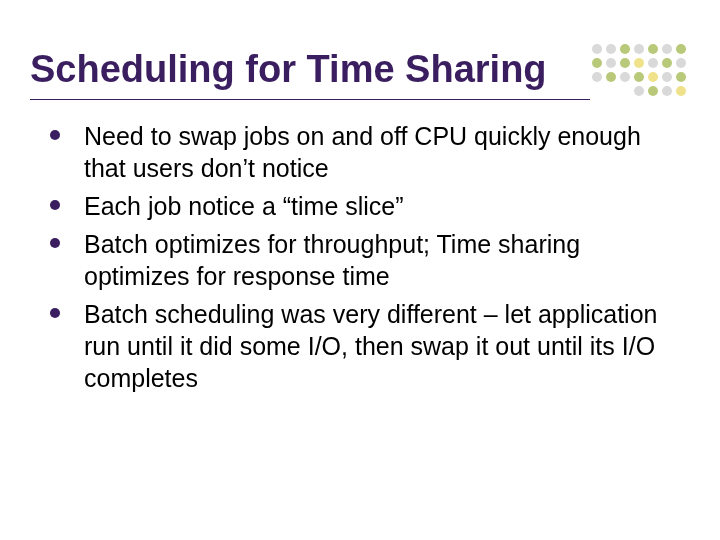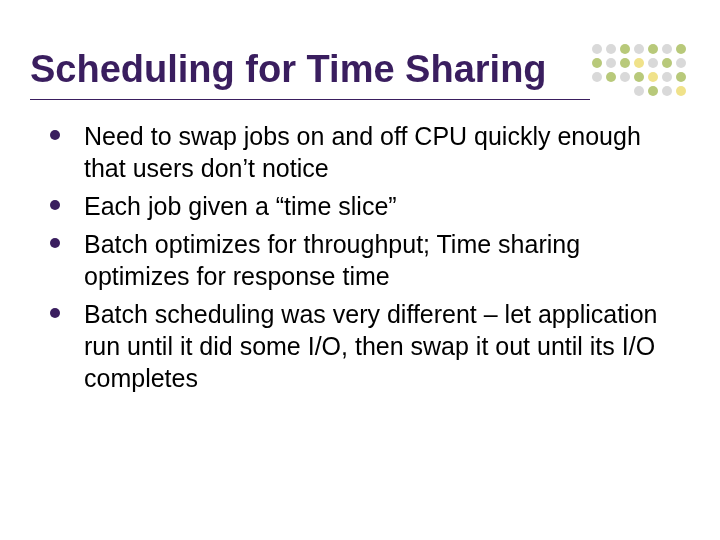--- a/index.html
+++ b/index.html
@@ -105,21 +105,21 @@
     <span class="d" style="left:84px; top:42px; width:10px; height:10px; background:#f0e28a;"></span>
   </div>
 
   <ul class="body-list">
     <li>
       <span class="bullet-dot"></span>
       <span>Need to swap jobs on and off CPU quickly enough that users don’t notice</span>
     </li>
     <li>
       <span class="bullet-dot"></span>
-      <span>Each job given a “time slice”</span>
+      <span>Each job notice a “time slice”</span>
     </li>
     <li>
       <span class="bullet-dot"></span>
       <span>Batch optimizes for throughput; Time sharing optimizes for response time</span>
     </li>
     <li>
       <span class="bullet-dot"></span>
       <span>Batch scheduling was very different – let application run until it did some I/O, then swap it out until its I/O completes</span>
     </li>
   </ul>

